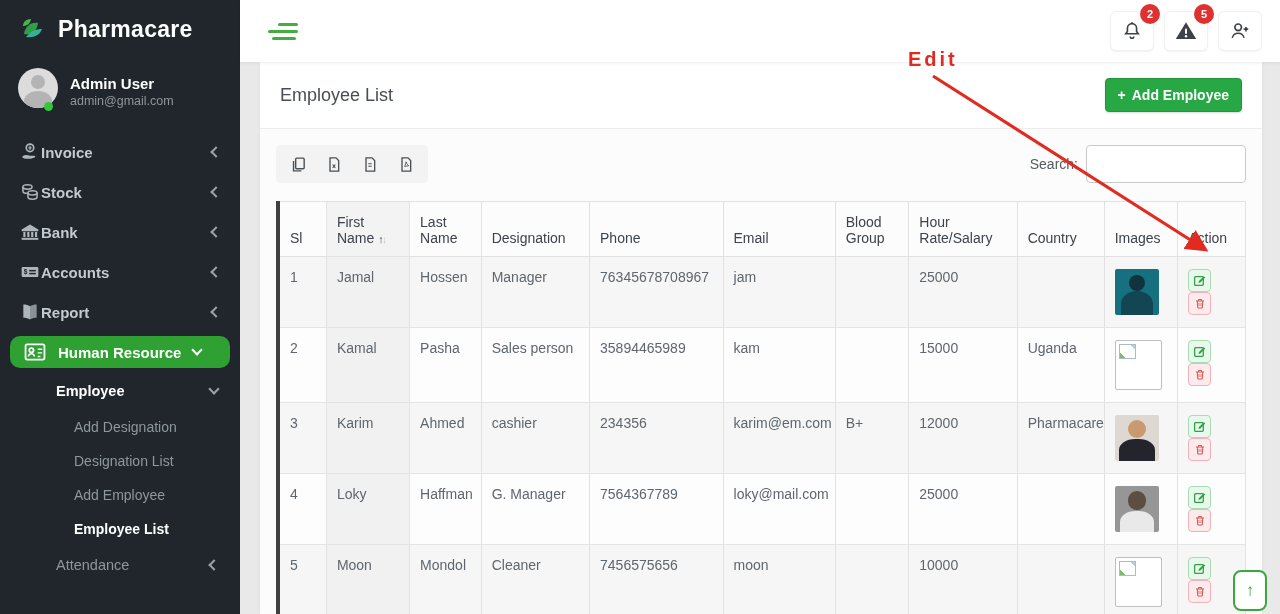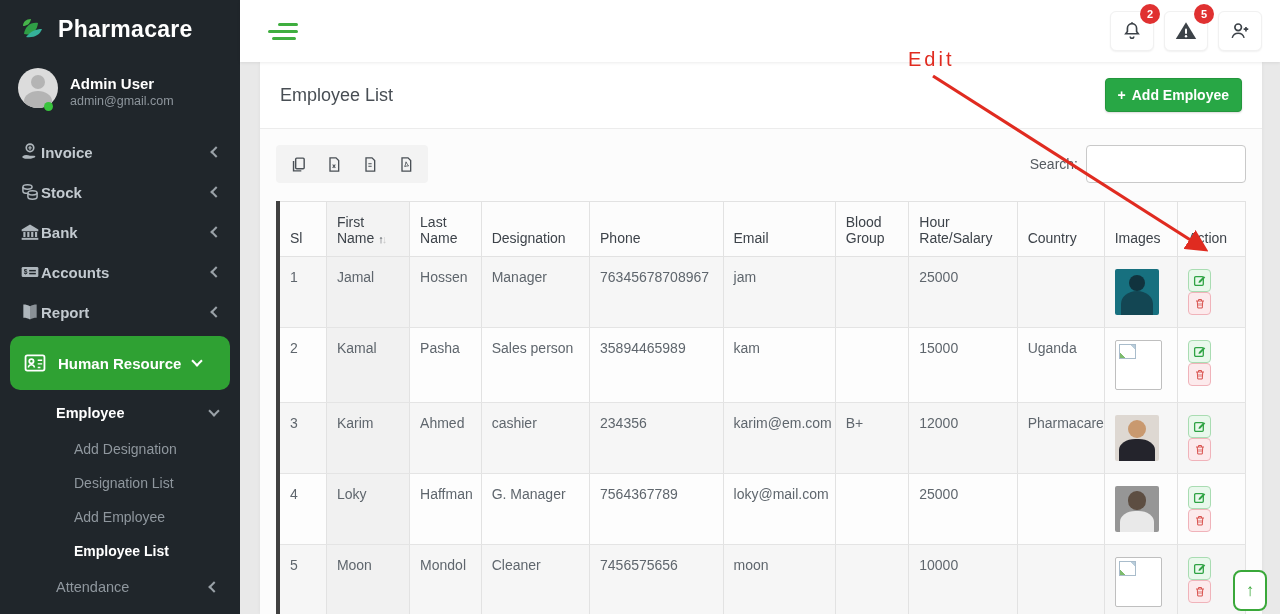--- a/index.html
+++ b/index.html
@@ -21,21 +21,21 @@
   .user-email { color:#8d959c; font-size:12.5px; margin-top:2px; }
   .menu { margin-top:8px; }
   .side-item { display:flex; align-items:center; gap:1px; padding:10px 20px; font-size:15px;
     font-weight:600; color:#c2c9cf; cursor:pointer; }
   .side-item .icn { width:20px; height:20px; flex:0 0 auto; color:#aeb6bc; display:flex; align-items:center; justify-content:center; }
   .side-item .lbl { flex:1; }
   .chev { width:8px; height:8px; border-right:2px solid #9aa2a8; border-bottom:2px solid #9aa2a8; flex:0 0 auto; }
   .chev.left { transform:rotate(135deg); }
   .chev.down { transform:rotate(45deg); margin-top:-4px; }
   .chev.white { border-color:#fff; }
-  .hr-active { margin:4px 10px; padding:18px 14px; background:#2fa133; border-radius:10px;
+  .hr-active { margin:4px 10px; padding:7px 14px; background:#2fa133; border-radius:10px;
     display:flex; align-items:center; gap:12px; color:#fff; font-size:15px; font-weight:700; cursor:pointer; }
   .hr-active .icn { width:22px; height:18px; color:#fff; }
   .sub1 { display:flex; align-items:center; padding:11px 22px 11px 56px; font-size:14.5px;
     font-weight:700; color:#fff; cursor:pointer; }
   .sub1 .lbl { flex:1; }
   .sub2 { padding:9px 22px 9px 74px; font-size:14px; color:#8f979e; cursor:pointer; }
   .sub2.active { color:#fff; font-weight:700; }
 
   
   .topbar { position:absolute; left:240px; top:0; width:1040px; height:62px; background:#fff;
@@ -117,21 +117,21 @@
       linear-gradient(-135deg, #b9cddb 3px, transparent 3px); }
 
   .act-btn { display:inline-flex; align-items:center; justify-content:center; width:23px; height:23px;
     border-radius:4px; cursor:pointer; margin-right:6px; vertical-align:middle; }
   .act-edit { background:#e9f8ec; border:1px solid #a9dcb2; color:#2fa344; }
   .act-del  { background:#fceaec; border:1px solid #f0b3ba; color:#d9534f; }
 
   
   .annot-layer { position:absolute; left:0; top:0; width:1280px; height:614px; pointer-events:none; z-index:40; }
   .annot-text { position:absolute; left:908px; top:48px; color:#e02b20; font-size:20px;
-    letter-spacing:3px; font-weight:400; }
+    letter-spacing:3px; font-weight:700; }
   .scrolltop { position:absolute; right:13px; bottom:3px; width:34px; height:41px; background:#fff;
     border:2px solid #3aa83a; border-radius:8px; color:#3aa83a; font-size:17px; font-weight:700;
     display:flex; align-items:center; justify-content:center; cursor:pointer; z-index:50; }
   svg { display:block; }
 </style>
 </head>
 <body>
 
 <div class="app">
 

